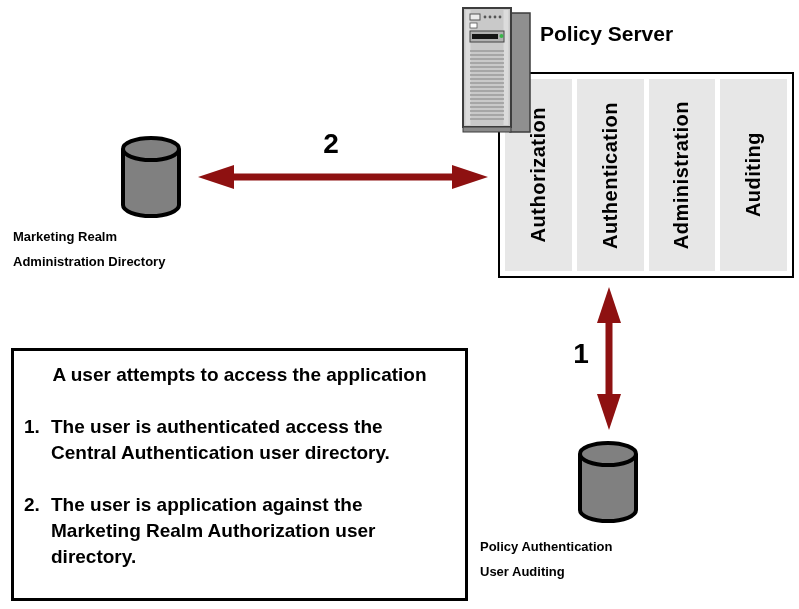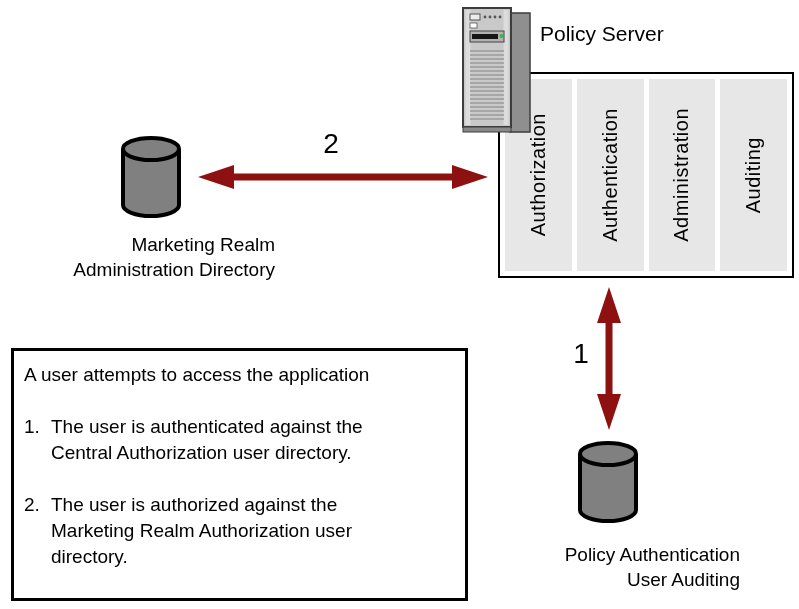--- a/index.html
+++ b/index.html
@@ -1,21 +1,21 @@
 <!DOCTYPE html>
 <html><head>
 <meta charset="utf-8">
 <style>
   html,body{margin:0;padding:0;background:#fff;}
   .canvas{
     position:relative;
     width:799px;height:609px;
     background:#ffffff;
     font-family:"Liberation Sans", sans-serif;
-    font-weight:400;
+    font-weight:700;
     color:#000;
     overflow:hidden;
   }
   .abs{position:absolute;}
 
   
   .policy-box{
     left:498px;top:72px;width:296px;height:206px;
     box-sizing:border-box;
     background:#fff;
@@ -49,24 +49,23 @@
 
   
   .server-icon{left:462px;top:7px;z-index:2;}
 
   
   .cyl-marketing{left:119px;top:136px;}
   .cyl-central{left:576px;top:441px;}
 
   
   .dir-label{
-    text-align:right;
-    font-size:19px;
+    text-align:left;
+    font-size:13px;
     line-height:25px;
-    margin-top:8px;
   }
   .dir-label span{display:block;}
   .lbl-marketing{left:13px;top:224px;width:262px;}
   .lbl-central{left:480px;top:534px;width:260px;}
 
   
   .arrow2{left:198px;top:163px;}
   .arrow1{left:595px;top:287px;}
   .arrow-fill{fill:#8e1111;}
 
@@ -82,21 +81,21 @@
   .note-box{
     left:11px;top:348px;width:457px;height:253px;
     box-sizing:border-box;
     background:#fff;
     border:3px solid #000;
     padding:11px 10px;
     font-size:19px;
     line-height:26px;
   }
   .note-box .line{display:block;}
-  .intro{margin:0 0 26px 0;}
+  .intro{margin:0 0 26px 0;text-align:center;}
   .step{position:relative;padding-left:27px;margin-bottom:26px;}
   .step:last-child{margin-bottom:0;}
   .step .num{position:absolute;left:0;top:0;}
 </style>
 </head>
 <body>
 
 <div class="canvas">
 
   <div class="abs title">Policy Server</div>
@@ -186,24 +185,24 @@
     <span>Policy Authentication</span>
     <span>User Auditing</span>
   </div>
 
   <div class="abs note-box">
     <p class="intro">
       <span class="line">A user attempts to access the application</span>
     </p>
     <div class="step">
       <span class="num">1.</span>
-      <span class="line">The user is authenticated against the</span>
-      <span class="line">Central Authorization user directory.</span>
+      <span class="line">The user is authenticated access the</span>
+      <span class="line">Central Authentication user directory.</span>
     </div>
     <div class="step">
       <span class="num">2.</span>
-      <span class="line">The user is authorized against the</span>
+      <span class="line">The user is application against the</span>
       <span class="line">Marketing Realm Authorization user</span>
       <span class="line">directory.</span>
     </div>
   </div>
 
 </div>
 
 </body></html>

